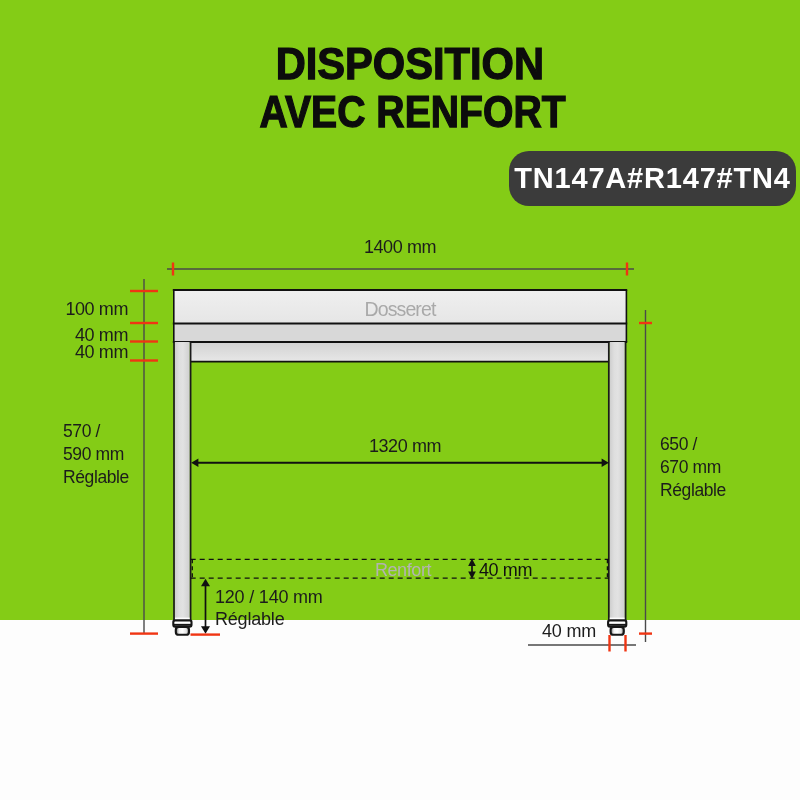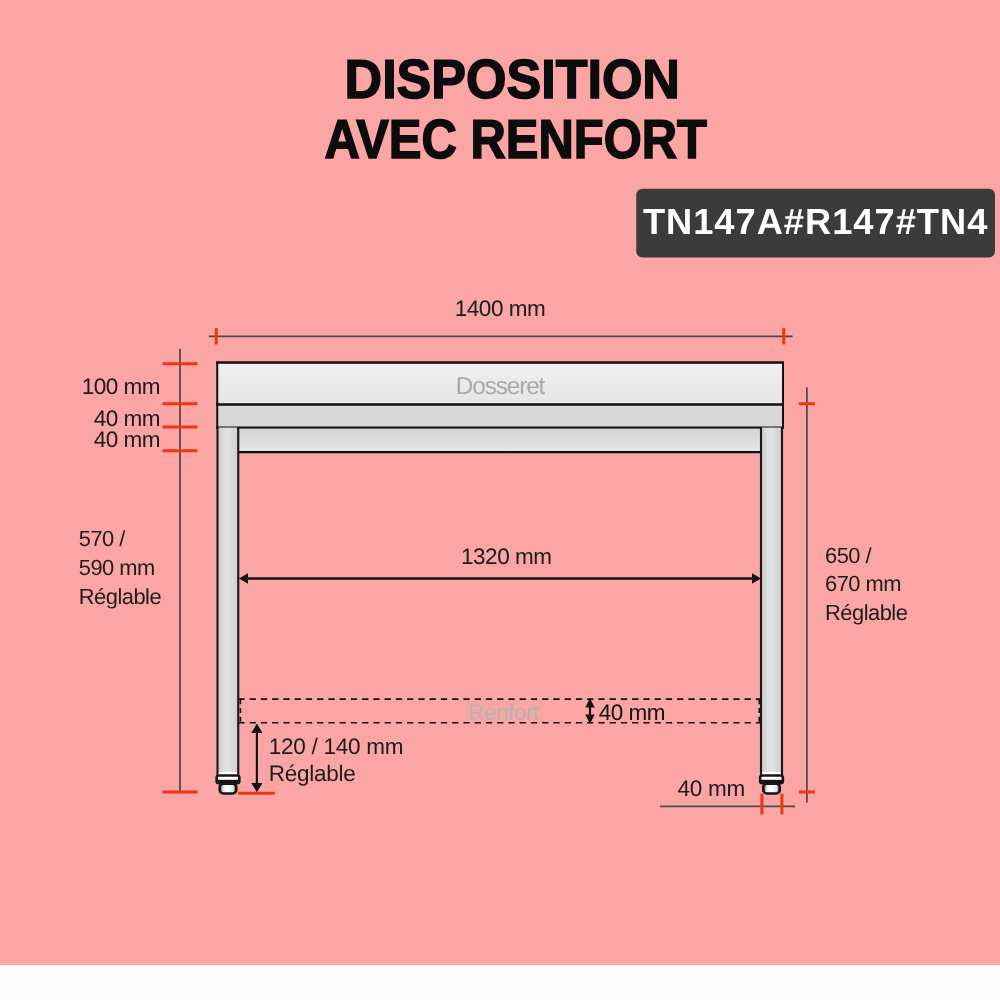--- a/index.html
+++ b/index.html
@@ -1,23 +1,23 @@
 <!DOCTYPE html>
 <html><head>
 <meta charset="utf-8">
 <style>
   html,body{margin:0;padding:0;}
   body{width:800px;height:800px;background:#fdfdfd;font-family:"Liberation Sans",sans-serif;overflow:hidden;}
-  .page{position:relative;width:800px;height:772px;background:#fca5a5;}
+  .page{position:relative;width:800px;height:620px;background:#84cc16;}
   .title{position:absolute;left:10px;top:39.5px;width:800px;text-align:center;font-weight:bold;
          font-size:44px;line-height:48px;color:#0c0c0c;-webkit-text-stroke:1.25px #0c0c0c;}
   .t1{display:inline-block;transform:scaleX(0.946);transform-origin:50% 50%;}
   .t2{display:inline-block;transform:scaleX(0.890) translateX(3px);transform-origin:50% 50%;}
   .badge{position:absolute;left:509px;top:151px;width:287px;height:55px;background:#3b3b3b;
-         border-radius:5px;color:#ffffff;font-weight:bold;font-size:29px;
+         border-radius:20px;color:#ffffff;font-weight:bold;font-size:29px;
          display:flex;align-items:center;justify-content:center;letter-spacing:0.8px;}
   svg text{font-family:"Liberation Sans",sans-serif;}
 </style>
 </head>
 <body>
 <div class="page">
 
 <div class="title"><span class="t1">DISPOSITION</span><br><span class="t2">AVEC RENFORT</span></div>
 
 <div class="badge">TN147A#R147#TN4</div>

